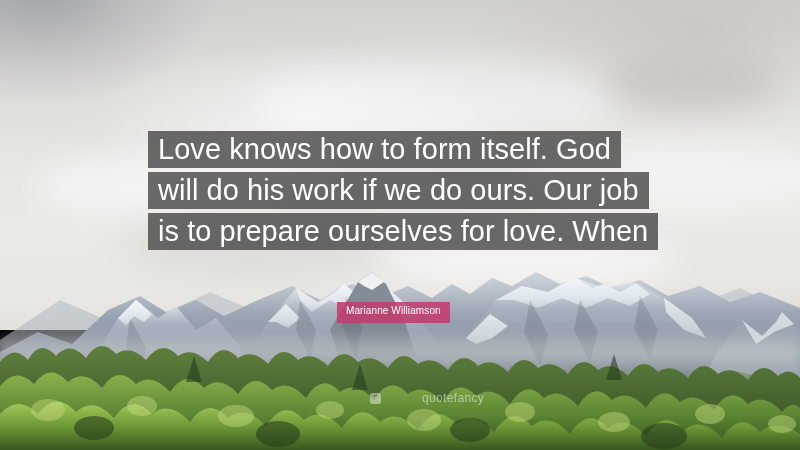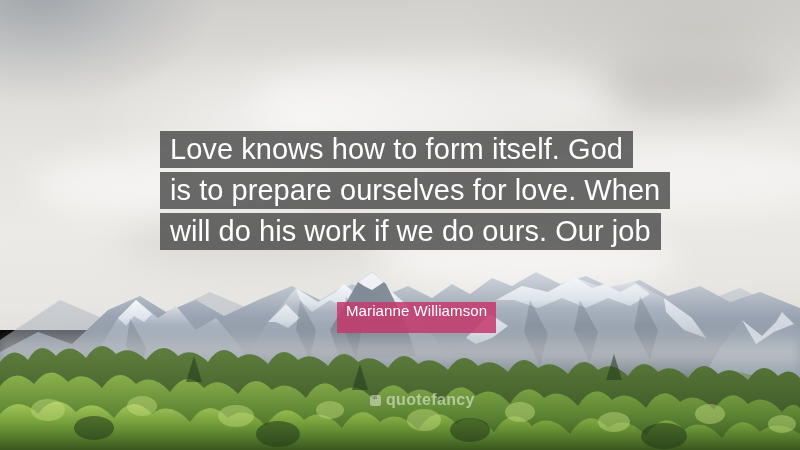--- a/index.html
+++ b/index.html
@@ -51,21 +51,21 @@
   .haze {
     position: absolute; left: 0; top: 330px; width: 800px; height: 50px;
     background: linear-gradient(180deg, rgba(236,234,230,0.0) 0%, rgba(233,231,227,0.45) 45%, rgba(220,222,216,0.0) 100%);
     filter: blur(6px);
     pointer-events: none;
   }
 
   
   .quote-block {
     position: absolute;
-    left: 160px;
+    left: 148px;
     top: 131px;
     width: 482px;
   }
   .quote-line {
     display: block;
     background: rgba(70,70,70,0.80);
     color: #ffffff;
     font-size: 29px;
     line-height: 37px;
     height: 37px;
@@ -77,25 +77,25 @@
     box-sizing: border-box;
     width: fit-content;
     text-rendering: optimizeLegibility;
   }
 
   
   .author {
     position: absolute;
     left: 337px;
     top: 302px;
-    height: 31px;
+    height: 21px;
     line-height: 17px;
     background: rgba(197,57,110,0.86);
     color: #ffffff;
-    font-size: 15px;
+    font-size: 10px;
     font-weight: 400;
     letter-spacing: 0.1px;
     padding: 0 9px;
     white-space: nowrap;
     box-sizing: border-box;
   }
 
   
   .watermark {
     position: absolute;
@@ -111,23 +111,24 @@
     border-radius: 2.5px;
     background: rgba(255,255,255,0.78);
     display: flex; align-items: center; justify-content: center;
     font-size: 8px; line-height: 1;
     color: #6f7a5e;
     font-family: "Liberation Serif", serif;
     font-weight: bold;
   }
   .wm-text {
     color: rgba(255,255,255,0.88);
-    font-size: 16px;
+    font-size: 12px;
     letter-spacing: 0.35px;
-    font-weight: 700;
+    font-weight: 400;
+    margin-left: 36px;
   }
 </style>
 </head>
 <body>
 
 <div id="stage">
 
   <div class="scene">
 
     <div class="sky"></div>
@@ -279,22 +280,22 @@
         <ellipse cx="94" cy="118" rx="20" ry="12"></ellipse>
         <ellipse cx="278" cy="124" rx="22" ry="13"></ellipse>
         <ellipse cx="470" cy="120" rx="20" ry="12"></ellipse>
         <ellipse cx="664" cy="126" rx="23" ry="13"></ellipse>
       </g>
     </svg>
   </div>
 
   <div class="quote-block">
     <span class="quote-line">Love knows how to form itself. God</span>
+    <span class="quote-line">will do his work if we do ours. Our job</span>
     <span class="quote-line">is to prepare ourselves for love. When</span>
-    <span class="quote-line">will do his work if we do ours. Our job</span>
   </div>
 
   <div class="author">Marianne Williamson</div>
 
   <div class="watermark">
     <span class="wm-icon">“</span>
     <span class="wm-text">quotefancy</span>
   </div>
 
 </div>

